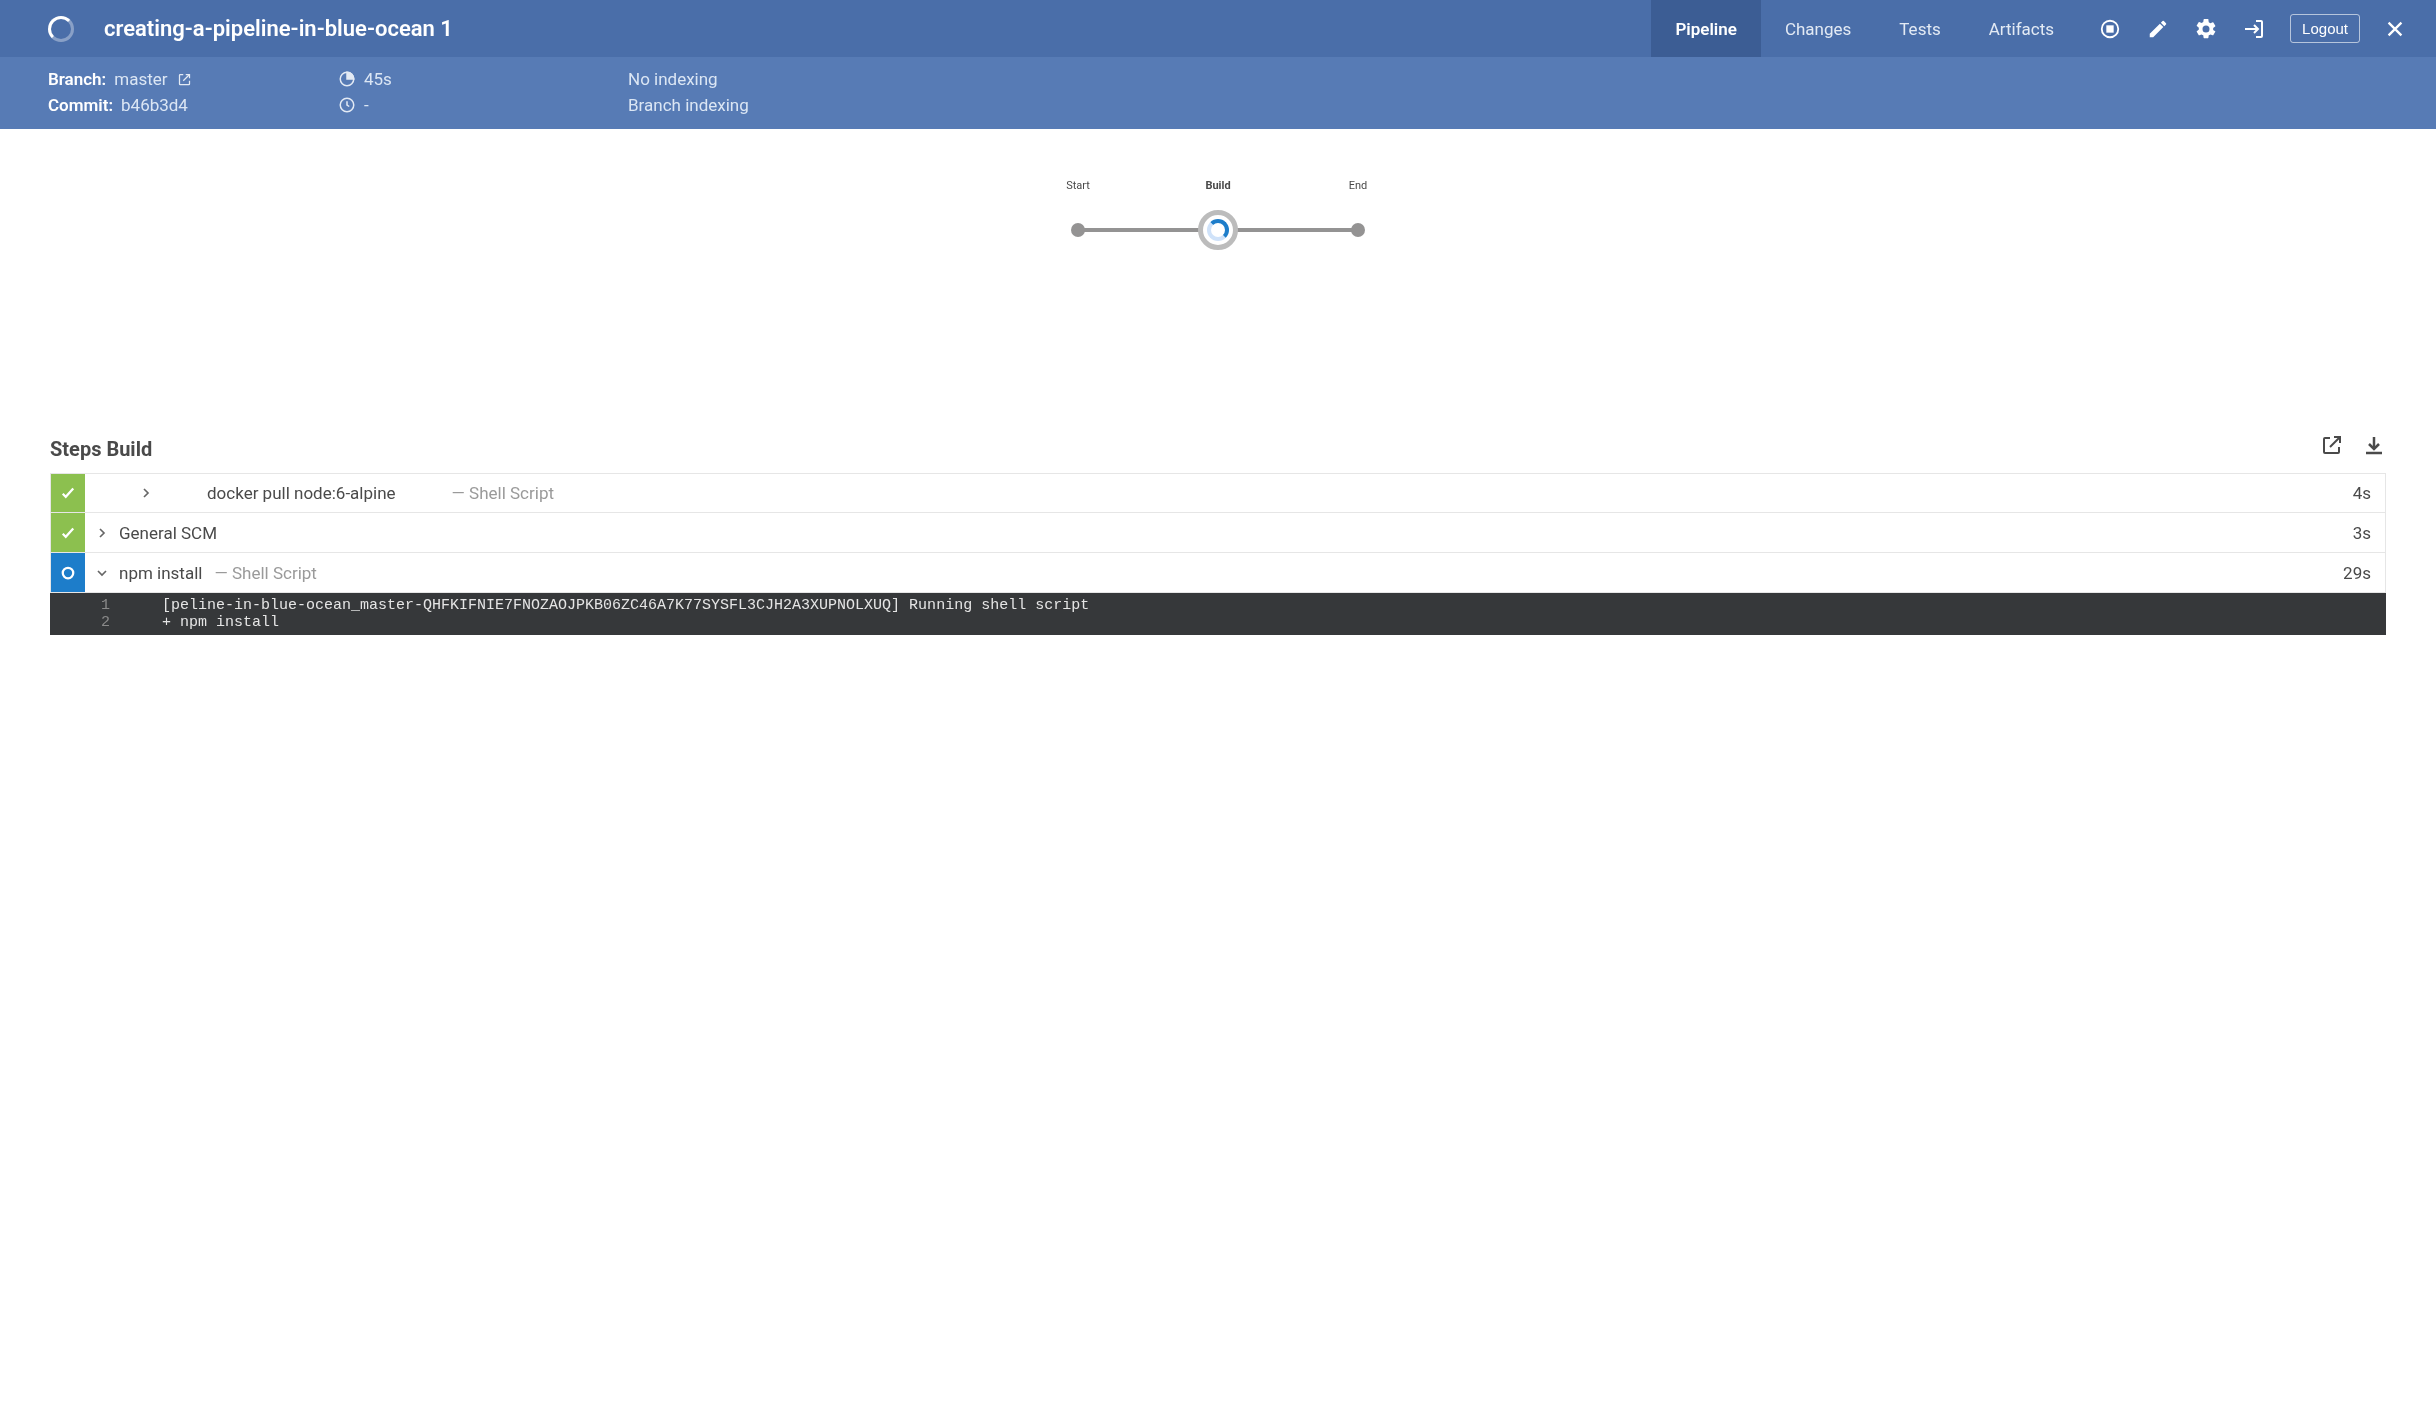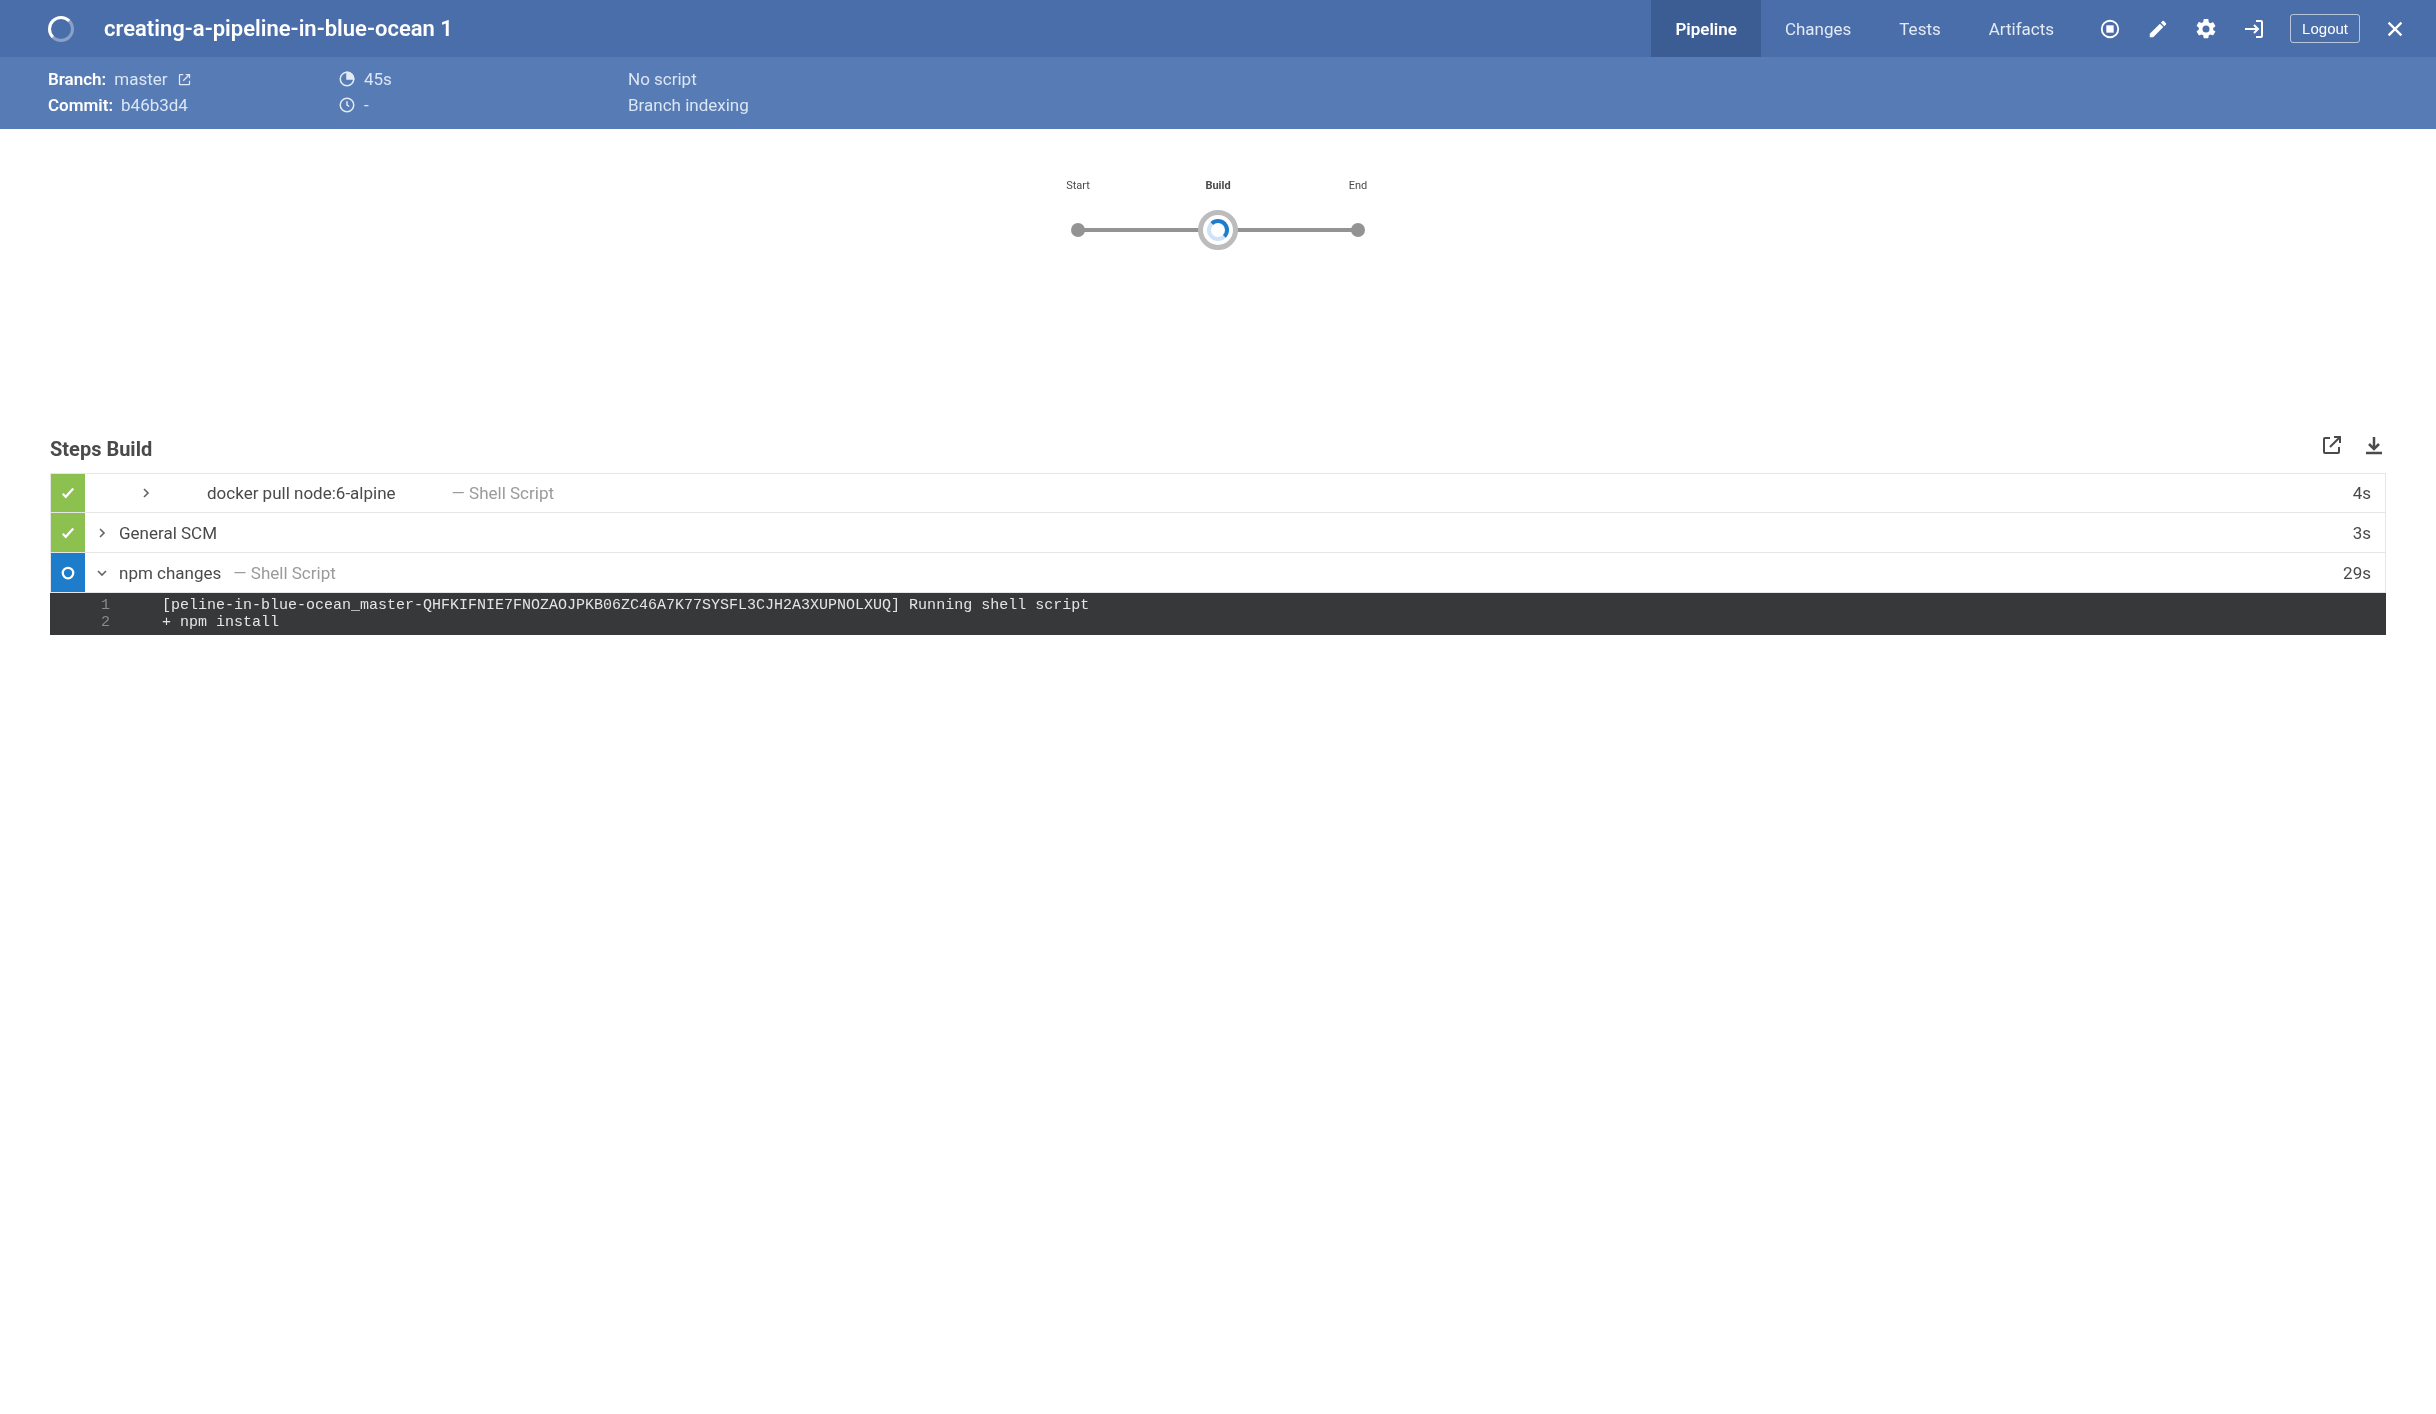--- a/index.html
+++ b/index.html
@@ -217,21 +217,21 @@
   <div class="meta-cell">
     <span class="small-icon">
       <svg viewBox="0 0 24 24" width="18" height="18" fill="none" stroke="currentColor" stroke-width="2">
           <circle cx="12" cy="12" r="9"></circle>
           <path d="M12 3a9 9 0 0 1 9 9h-9z" fill="currentColor"></path>
         </svg>
     </span>
     <span class="meta-value">45s</span>
   </div>
   <div class="meta-cell">
-    <span class="meta-value">No script</span>
+    <span class="meta-value">No indexing</span>
   </div>
 
   <div class="meta-cell">
     <span class="meta-label">Commit:</span>
     <span class="meta-value">b46b3d4</span>
   </div>
   <div class="meta-cell">
     <span class="small-icon">
       <svg viewBox="0 0 24 24" width="18" height="18" fill="none" stroke="currentColor" stroke-width="2">
           <circle cx="12" cy="12" r="9"></circle>
@@ -318,21 +318,21 @@
         <div class="step-status status-running">
           <svg viewBox="0 0 24 24" width="18" height="18" fill="none" stroke="currentColor" stroke-width="3">
             <circle cx="12" cy="12" r="7"></circle>
           </svg>
         </div>
         <div class="step-toggle">
           <svg viewBox="0 0 24 24" width="16" height="16" fill="none" stroke="currentColor" stroke-width="2.5">
             <path d="M6 9l6 6 6-6"></path>
           </svg>
         </div>
-        <span class="step-name">npm changes</span>
+        <span class="step-name">npm install</span>
         <span class="step-subtitle">— Shell Script</span>
         <div class="step-row-spacer"></div>
         <span class="step-duration">29s</span>
       </div>
       <div class="log-block">
         <div class="log-line">
           <span class="log-num">1</span>
           <span class="log-text">[peline-in-blue-ocean_master-QHFKIFNIE7FNOZAOJPKB06ZC46A7K77SYSFL3CJH2A3XUPNOLXUQ] Running shell script</span>
         </div>
         <div class="log-line">

